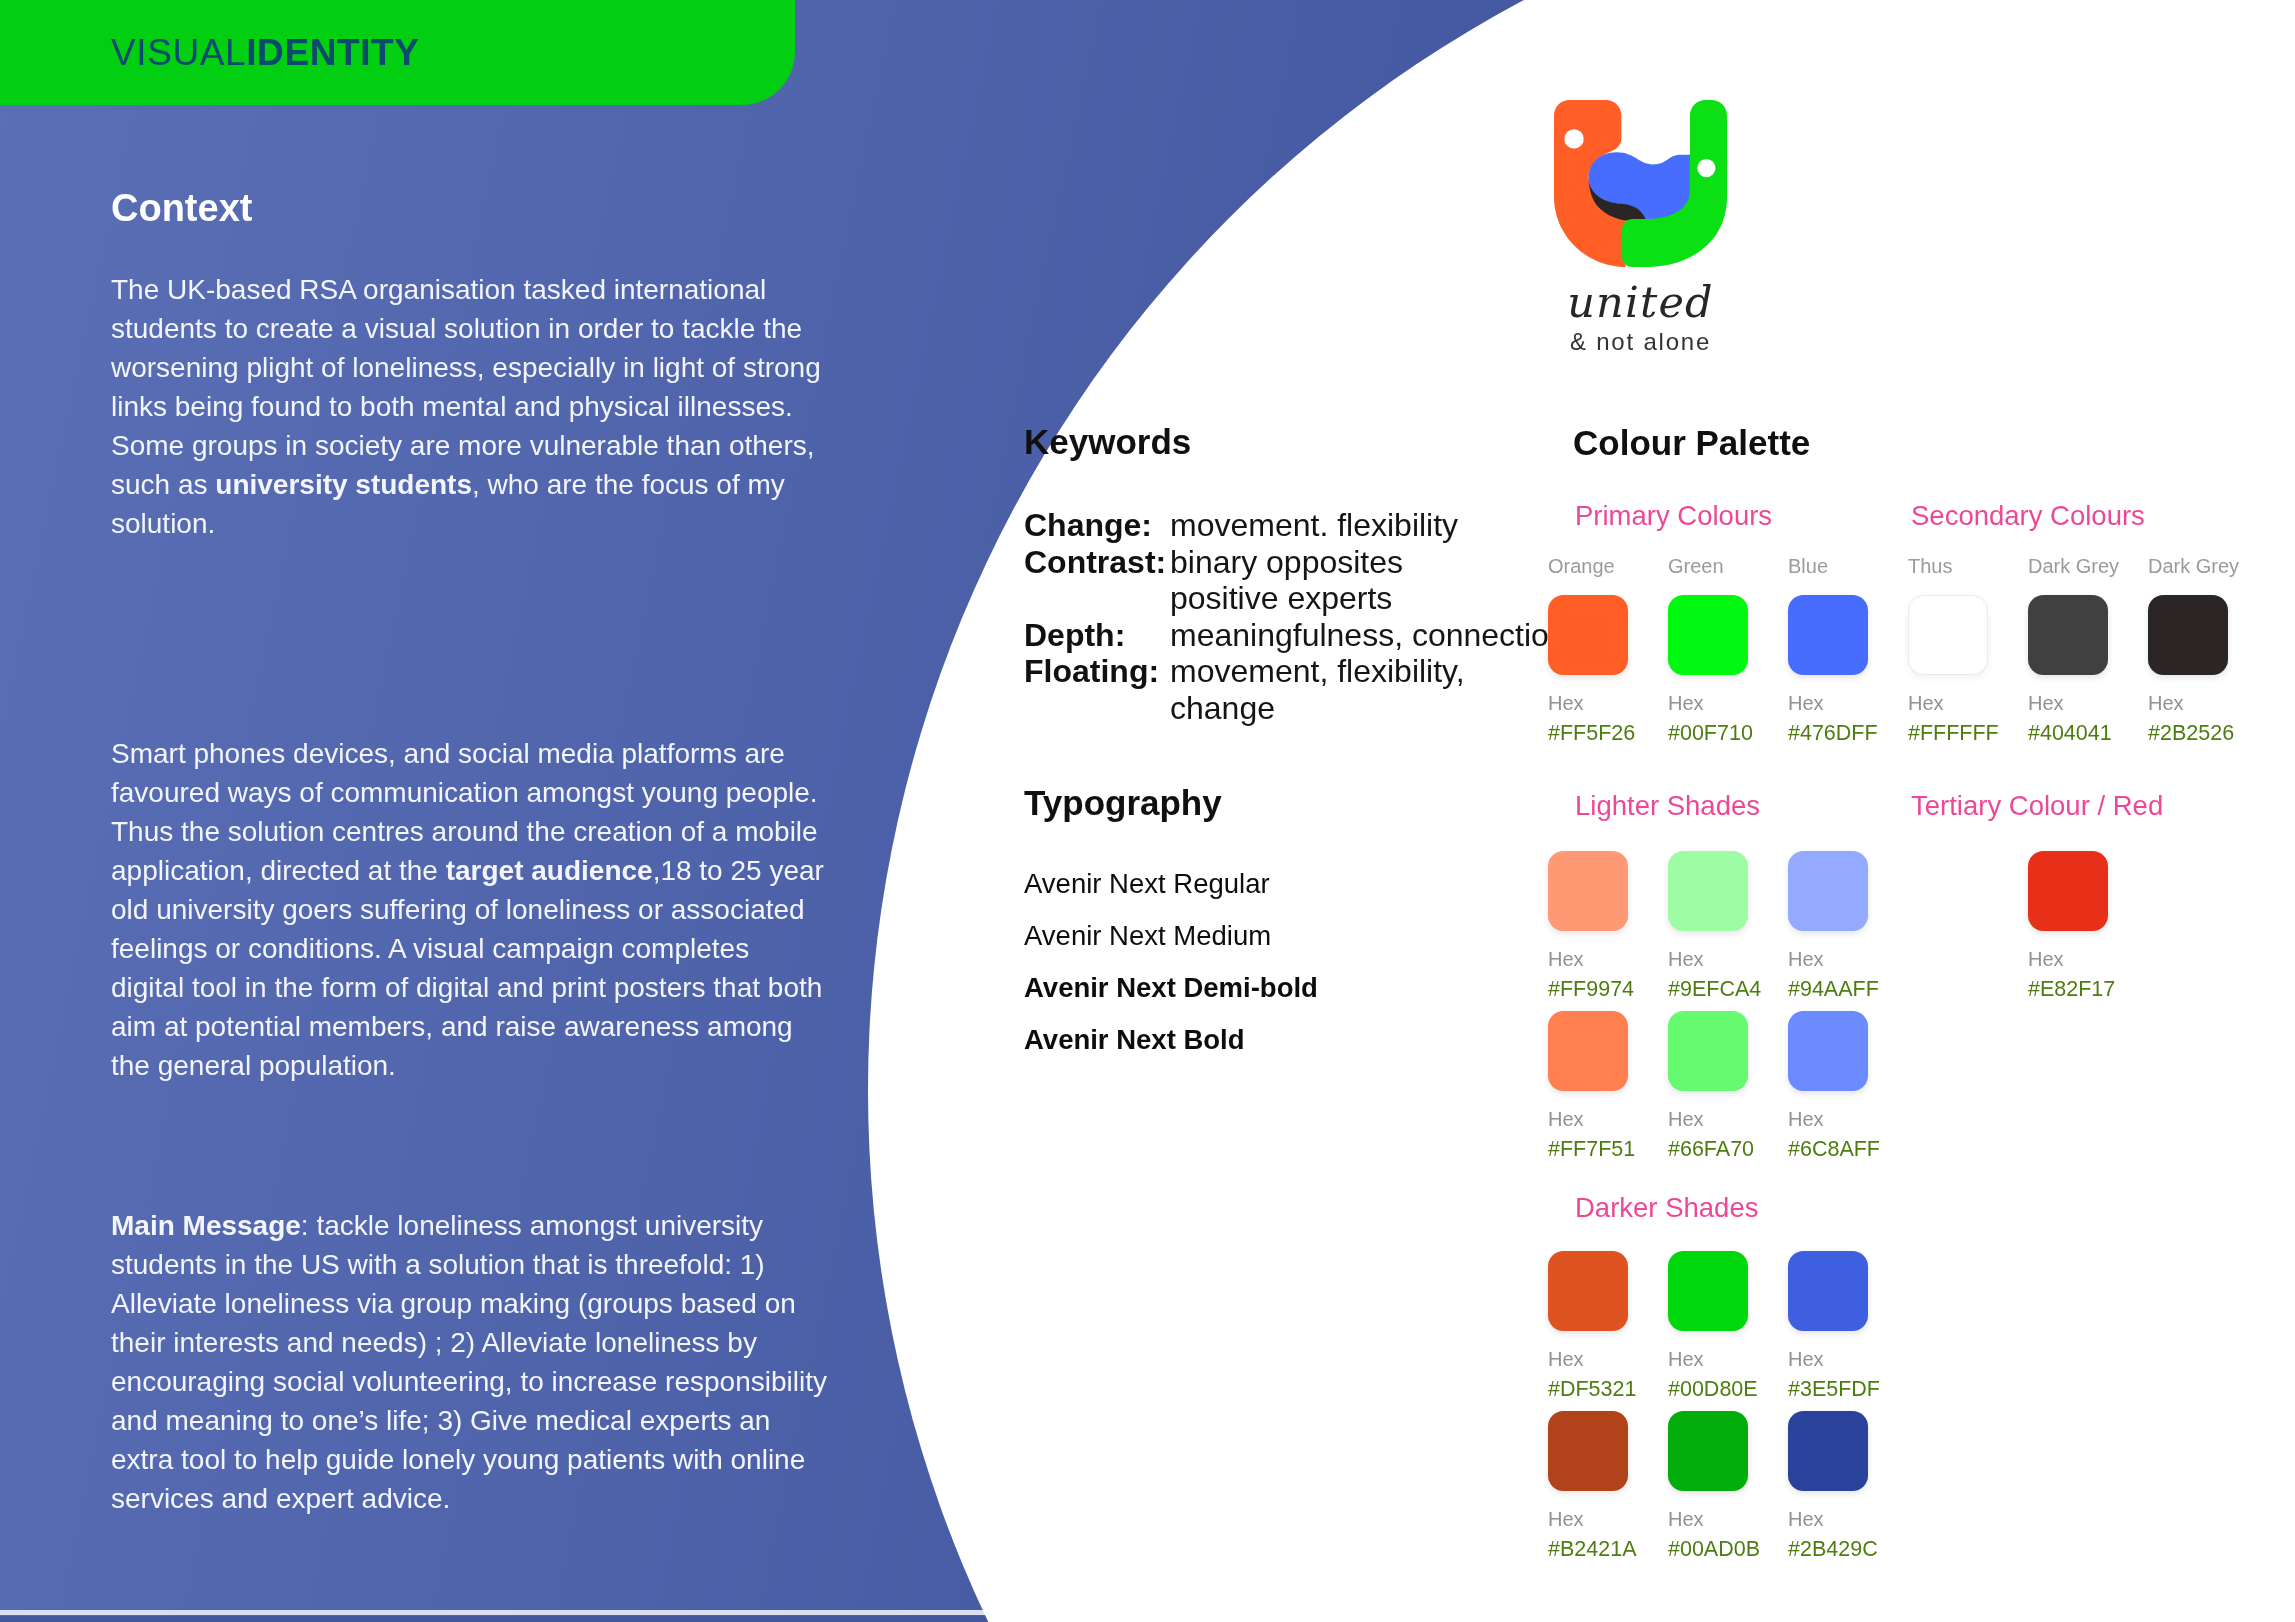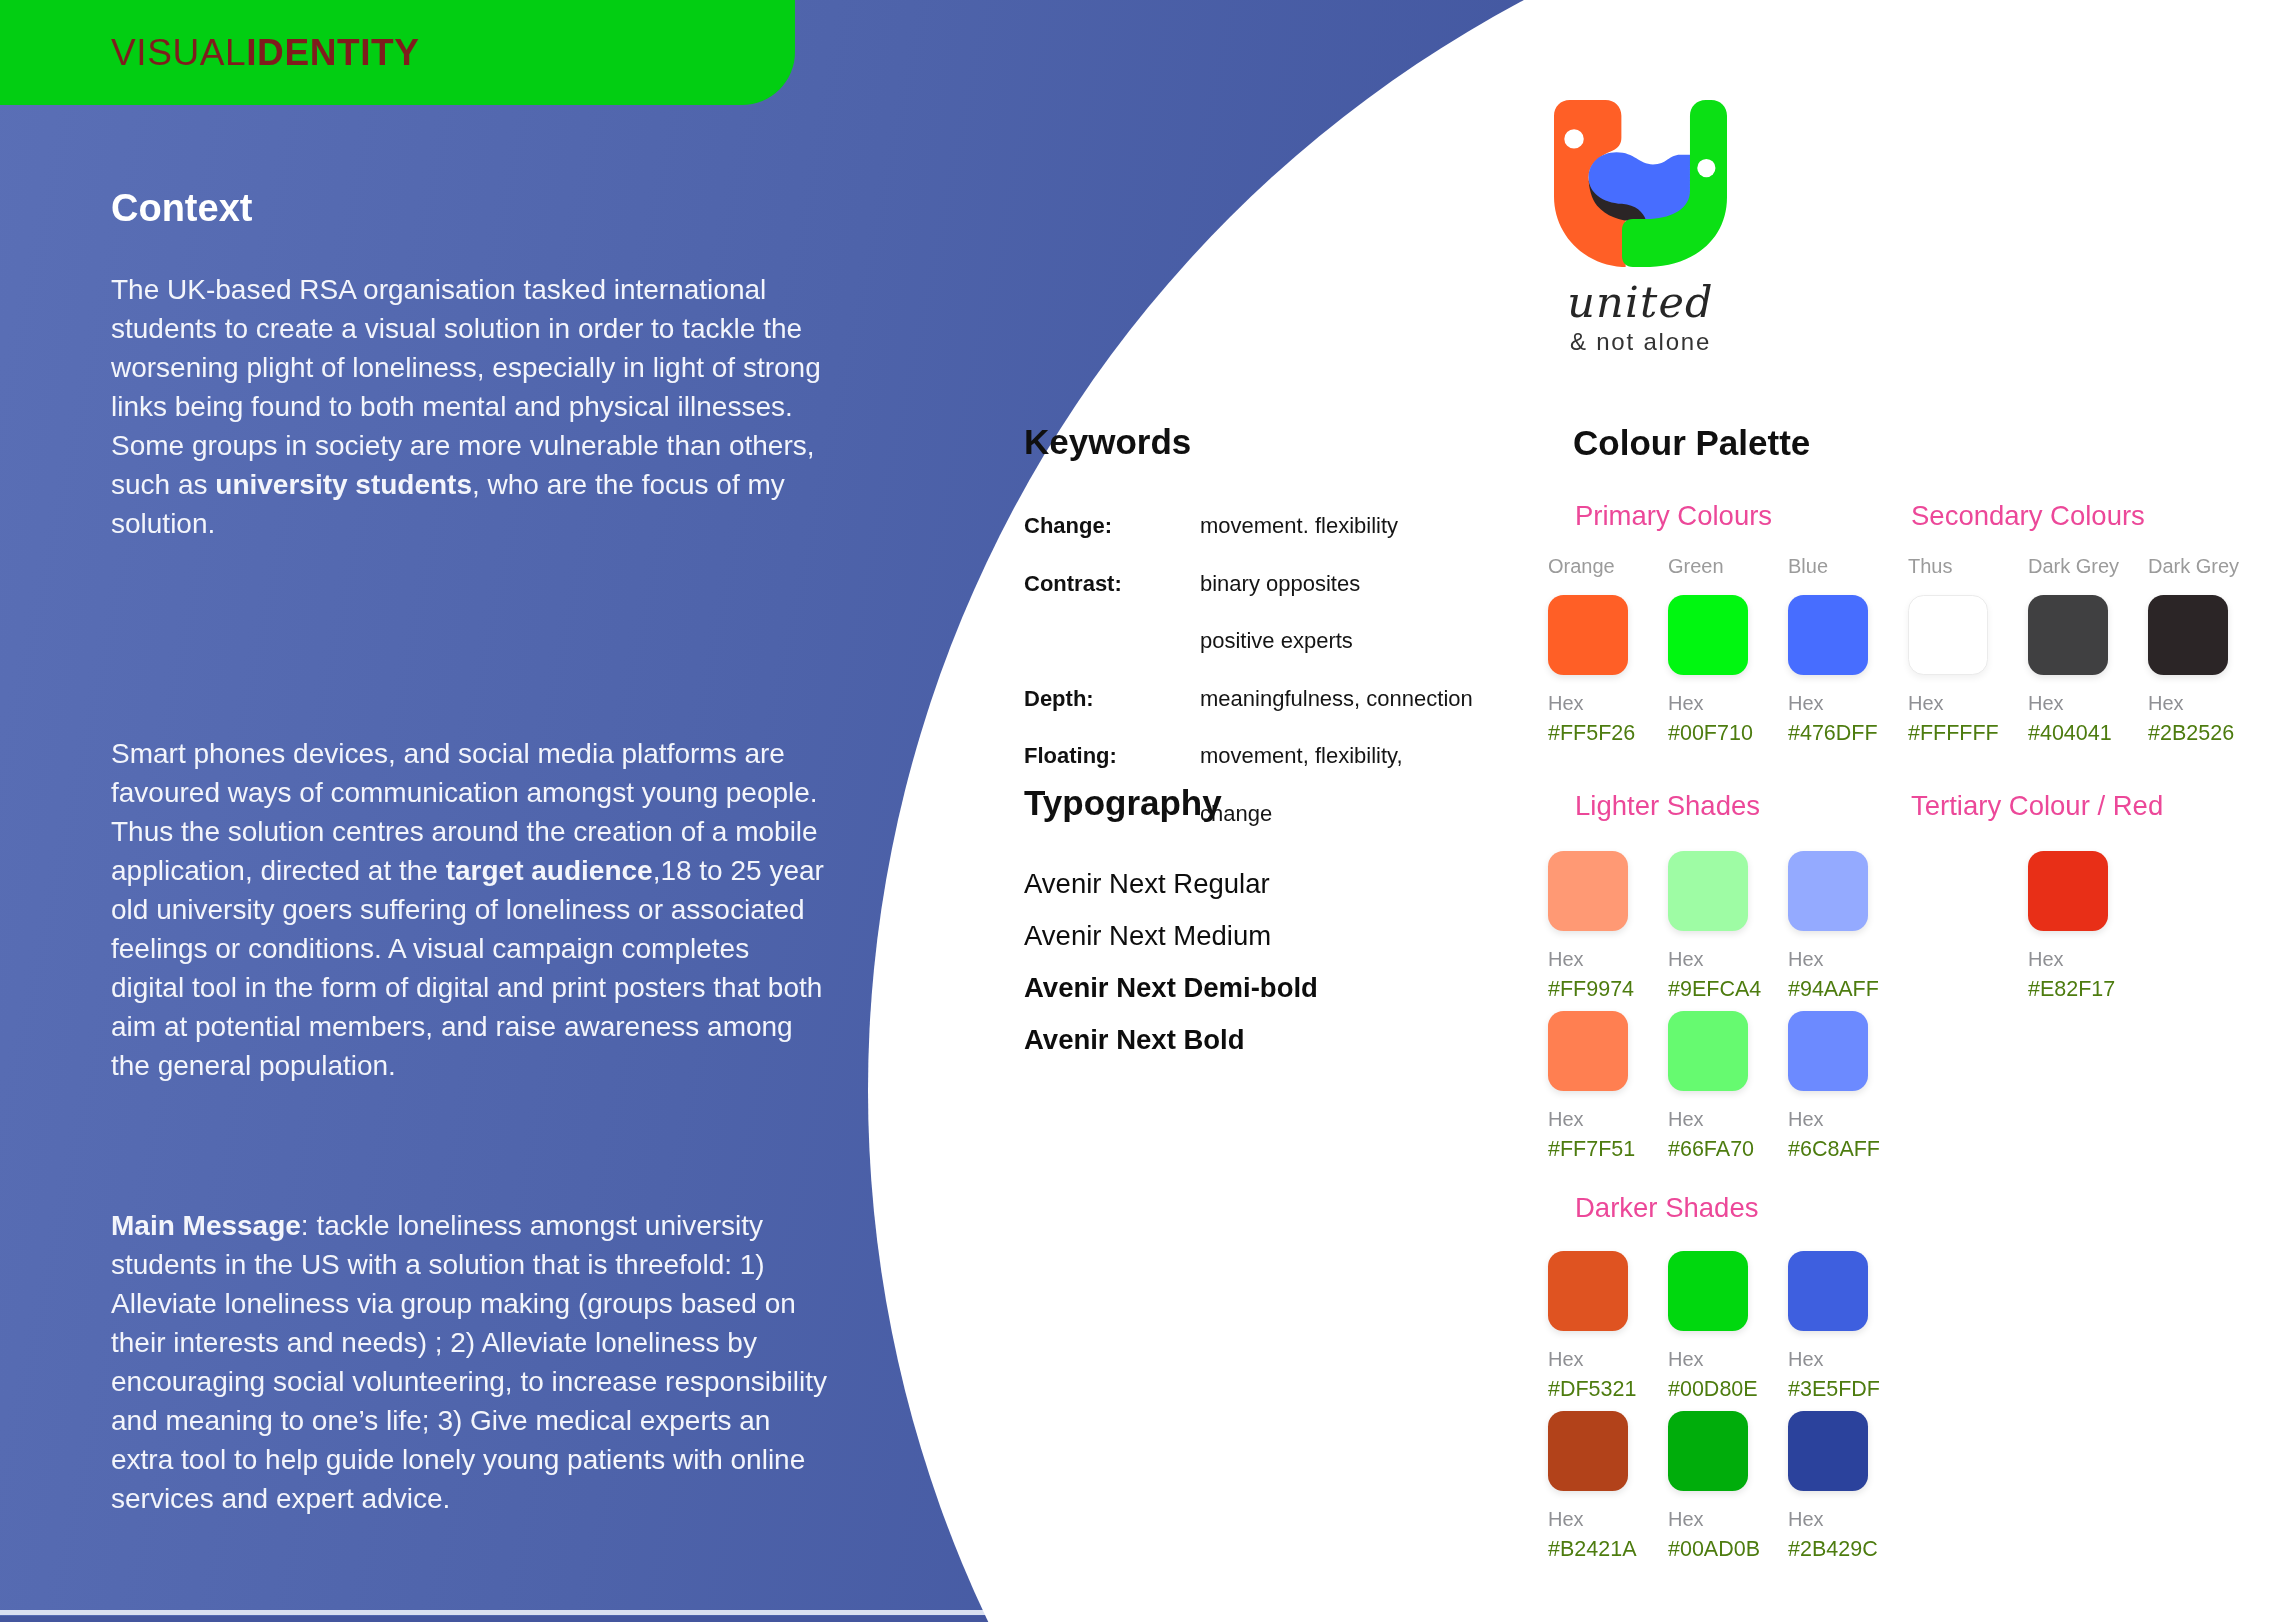--- a/index.html
+++ b/index.html
@@ -9,21 +9,21 @@
   
   .blue-panel { position:absolute; left:0; top:0; width:1554px; height:1623px;
     background:linear-gradient(102deg,#5A6FB6 0%, #4E63AA 48%, #3F539D 100%); z-index:1; }
   .bottom-light { position:absolute; left:0; top:1610px; width:992px; height:5.4px; background:#D9DFF0; z-index:1; }
   .bottom-dark  { position:absolute; left:0; top:1616px; width:992px; height:7.2px; background:#44569E; z-index:1; }
   .curve-mask { position:absolute; left:868px; top:-144px; width:2469px; height:2469px;
     border-radius:50%; background:#ffffff; z-index:2; }
 
   .green-tab { position:absolute; left:0; top:0; width:795px; height:105px;
     border-bottom-right-radius:53px; z-index:4; display:flex; align-items:center; padding-left:111px; }
-  .tab-title { font-size:37px; color:#7f1d1d; letter-spacing:0.6px; font-weight:400; }
+  .tab-title { font-size:37px; color:#0c4a6e; letter-spacing:0.6px; font-weight:400; }
   .tab-title b { font-weight:700; }
 
   .left-block { position:absolute; left:111px; width:717px; z-index:4; color:#F3F5FB; }
   .panel-heading { font-size:38px; font-weight:700; color:#ffffff; }
   #context-heading { top:187px; }
   #context-paragraph { top:270px; }
   #design-heading { top:649px; }
   #design-paragraph { top:734px; }
   #main-message-paragraph { top:1206px; }
   .body-text { font-size:28px; line-height:39px; font-weight:400; }
@@ -37,21 +37,21 @@
   .logo-tagline { margin-top:1.2px; font-size:24px; color:#333333; letter-spacing:1.8px; font-weight:400; }
 
   
   .section-heading { position:absolute; z-index:4; font-size:35px; font-weight:700; color:#101010; }
   #keywords-heading { left:1024px; top:422px; }
   #typography-heading { left:1024px; top:783px; }
   #palette-heading { left:1573px; top:423px; }
 
   .kw-grid { position:absolute; left:1024px; top:512px; z-index:4;
     display:grid; grid-template-columns:146px auto; column-gap:0; row-gap:9px;
-    font-size:22px; line-height:27.5px; color:#111111;gap:30px; }
+    font-size:32px; line-height:27.5px; color:#111111; }
   .kw-label { font-weight:700; }
   .kw-value { font-weight:400; color:#151515; }
 
   .font-list { position:absolute; left:1024px; top:868px; z-index:4; font-size:27.5px; color:#0d0d0d; }
   .font-item { margin-bottom:20px; }
 
   
   .group-title { position:absolute; z-index:4; font-size:27.5px; font-weight:400; color:#ec4899; }
   #primary-title { left:1575px; top:500px; }
   #secondary-title { left:1911px; top:500px; }

